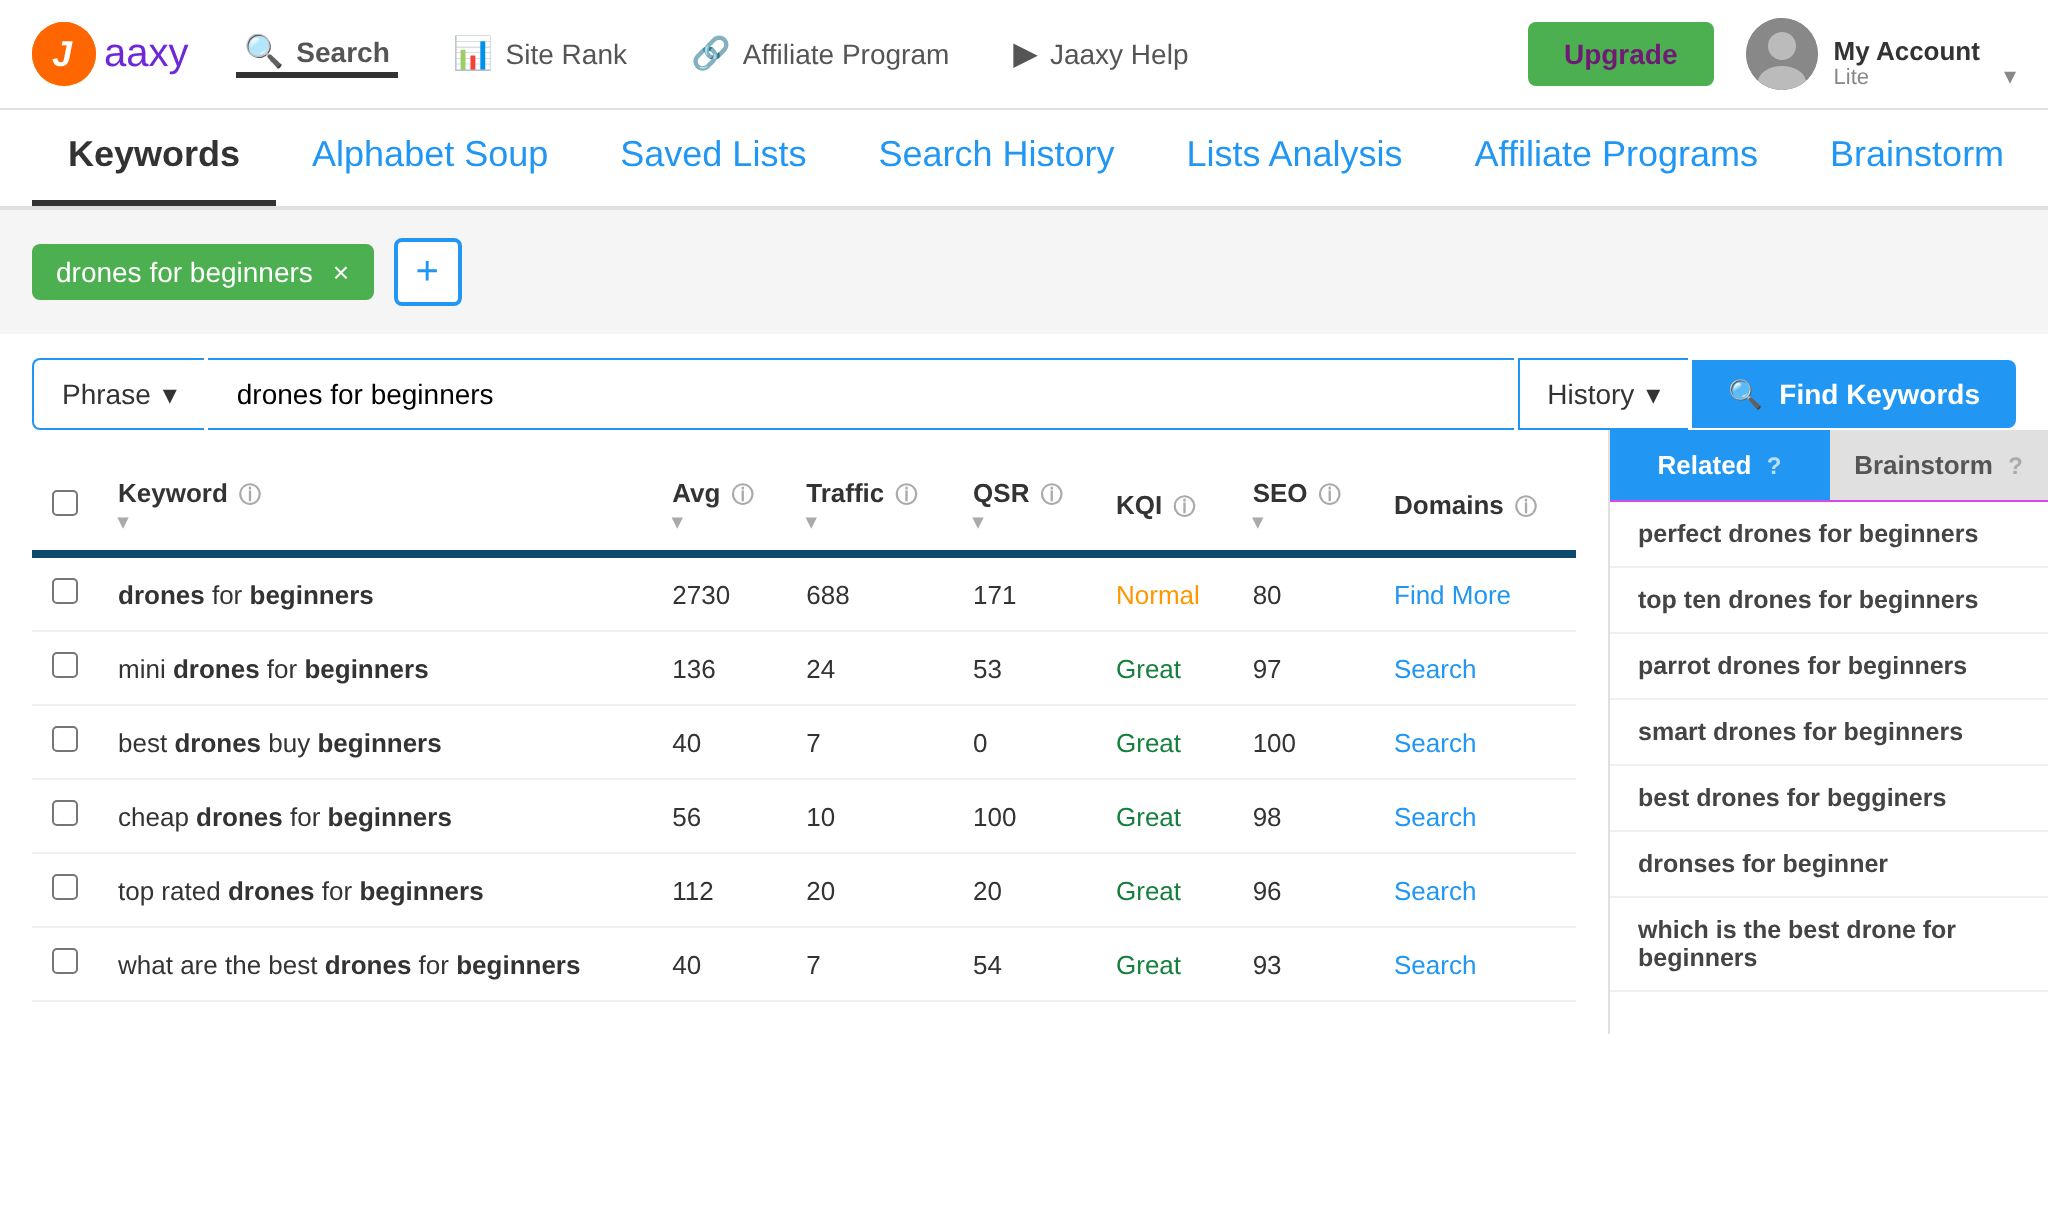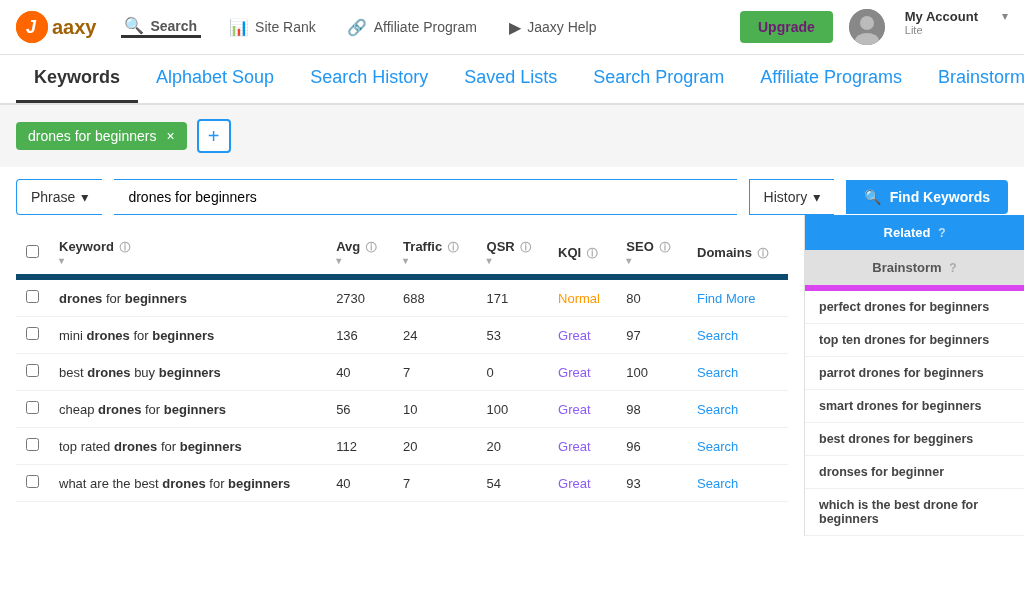--- a/index.html
+++ b/index.html
@@ -10,21 +10,21 @@
       display: flex; align-items: center; padding: 0 16px;
       height: 55px; border-bottom: 1px solid #e0e0e0; background: #fff;
     }
     .logo { display: flex; align-items: center; margin-right: 24px; font-size: 22px; font-weight: bold; color: #333; }
     .logo-circle { width: 32px; height: 32px; border-radius: 50%; background: linear-gradient(135deg, #f60, #ff9900); display: flex; align-items: center; justify-content: center; color: #fff; font-weight: bold; font-size: 14px; margin-right: 4px; }
     .nav-items { display: flex; align-items: center; gap: 24px; flex: 1; }
     .nav-item { display: flex; align-items: center; gap: 6px; color: #555; cursor: pointer; font-size: 14px; padding: 0 4px; text-decoration: none; }
     .nav-item.active { border-bottom: 3px solid #333; font-weight: bold; }
     .nav-icon { font-size: 16px; }
     .upgrade-btn { background: #4CAF50; color: #701a75; border: none; border-radius: 4px; padding: 8px 18px; font-size: 14px; font-weight: bold; cursor: pointer; margin-right: 16px; }
-    .my-account { display: flex; align-items: flex-start; gap: 20px; cursor: pointer; }
+    .my-account { display: flex; align-items: flex-end; gap: 8px; cursor: pointer; }
     .avatar { width: 36px; height: 36px; border-radius: 50%; background: #888; display: flex; align-items: center; justify-content: center; overflow: hidden; }
     .account-text { display: flex; flex-direction: column; }
     .account-name { font-size: 13px; font-weight: bold; }
     .account-tier { font-size: 11px; color: #888; }
     .chevron { color: #888; font-size: 12px; margin-left: 4px; }
 
     
     .tab-bar {
       display: flex; align-items: flex-end; padding: 0 16px;
       border-bottom: 2px solid #e0e0e0; background: #fff; gap: 0;
@@ -47,21 +47,21 @@
     }
     .tag-close { cursor: pointer; font-size: 14px; margin-left: 4px; }
     .add-tag-btn {
       width: 34px; height: 34px; border: 2px solid #2196F3; border-radius: 4px;
       background: #fff; color: #2196F3; font-size: 20px; cursor: pointer;
       display: flex; align-items: center; justify-content: center;
     }
 
     
     .keyword-search-bar {
-      display: flex; align-items: center; gap: 12px;
+      display: flex; align-items: center; gap: 2px;
       padding: 12px 16px 0 16px; background: #fff;
     }
     .phrase-dropdown {
       display: flex; align-items: center; gap: 6px;
       border: 1px solid #2196F3; border-right: none; border-radius: 4px 0 0 4px;
       padding: 9px 14px; background: #fff; color: #333; cursor: pointer; font-size: 14px;
       white-space: nowrap;
     }
     .search-input {
       flex: 1; border: 1px solid #2196F3; border-right: none; border-left: none;
@@ -87,36 +87,36 @@
     }
     .side-panel {
       width: 220px; border-left: 1px solid #e0e0e0; padding: 0;
       flex-shrink: 0;
     }
 
     
     table { width: 100%; border-collapse: collapse; }
     thead th {
       text-align: left; padding: 8px 10px; font-size: 13px; font-weight: bold;
-      color: #333; border-bottom: 6px solid #0c4a6e; white-space: nowrap;
+      color: #333; border-bottom: 4px solid #0c4a6e; white-space: nowrap;
     }
     thead th .info-icon { color: #aaa; font-size: 11px; margin-left: 2px; cursor: pointer; }
     thead th .sort-arrow { color: #aaa; font-size: 10px; display: block; cursor: pointer; }
     tbody tr { border-bottom: 1px solid #f0f0f0; }
     tbody td { padding: 10px 10px; font-size: 13px; vertical-align: middle; }
     .kw-cell { font-size: 13px; }
     .kqi-normal { color: #FF9800; font-weight: 500; }
-    .kqi-great { color: #8b5cf6; font-weight: 500; }
+    .kqi-great { color: #15803d; font-weight: 500; }
     .domain-link { color: #2196F3; cursor: pointer; font-size: 13px; }
     .row-checkbox { width: 20px; }
     .header-checkbox { width: 20px; }
 
     
     .side-tabs {
-      display: flex; border-bottom: 6px solid #d946ef; flex-direction: column;
+      display: flex; border-bottom: 1px solid #d946ef;
     }
     .side-tab {
       flex: 1; padding: 10px 8px; text-align: center; cursor: pointer; font-size: 13px;
       font-weight: bold; color: #fff; background: #2196F3;
     }
     .side-tab.inactive { background: #e0e0e0; color: #555; }
     .side-tab-icon { font-size: 12px; margin-left: 4px; color: rgba(255,255,255,0.7); }
     .side-list { list-style: none; }
     .side-list li {
       padding: 9px 14px; border-bottom: 1px solid #f0f0f0;
@@ -127,21 +127,21 @@
 <body>
 
 <div class="top-nav">
   <div class="logo">
     <div class="logo-circle">
       <svg width="32" height="32" viewBox="0 0 32 32" xmlns="http://www.w3.org/2000/svg">
         <circle cx="16" cy="16" r="16" fill="#f60"></circle>
         <text x="10" y="22" font-size="18" font-style="italic" font-weight="bold" fill="white" font-family="Arial">J</text>
       </svg>
     </div>
-    <span style="font-weight:bold;font-size:20px;color:#a16207;">aaxy</span>
+    <span style="font-weight:normal;font-size:20px;color:#6d28d9;">aaxy</span>
   </div>
 
   <div class="nav-items">
     <a class="nav-item active">
       <span class="nav-icon">🔍</span>
       <span>Search</span>
     </a>
     <a class="nav-item">
       <span class="nav-icon">📊</span>
       <span>Site Rank</span>
@@ -175,27 +175,27 @@
 </div>
 
 <div class="tab-bar">
   <div class="tab active">
     <span>Keywords</span>
   </div>
   <div class="tab">
     <span>Alphabet Soup</span>
   </div>
   <div class="tab">
+    <span>Saved Lists</span>
+  </div>
+  <div class="tab">
     <span>Search History</span>
   </div>
   <div class="tab">
-    <span>Saved Lists</span>
-  </div>
-  <div class="tab">
-    <span>Search Program</span>
+    <span>Lists Analysis</span>
   </div>
   <div class="tab">
     <span>Affiliate Programs</span>
   </div>
   <div class="tab">
     <span>Brainstorm</span>
   </div>
 </div>
 
 <div class="search-tag-bar">

